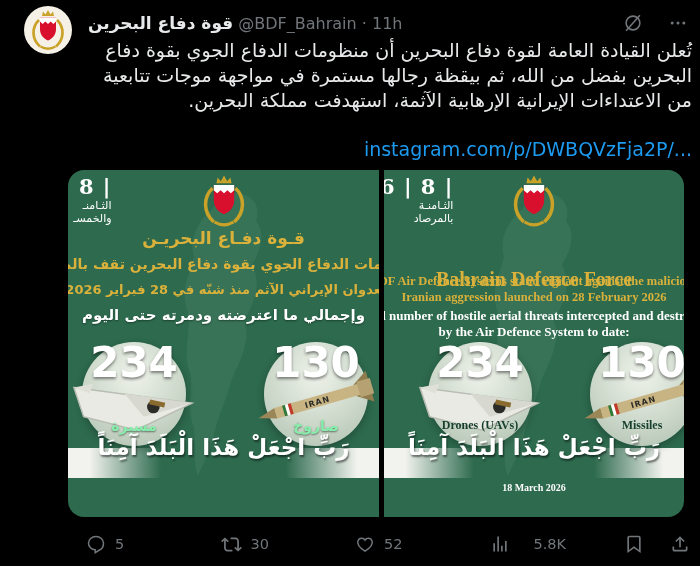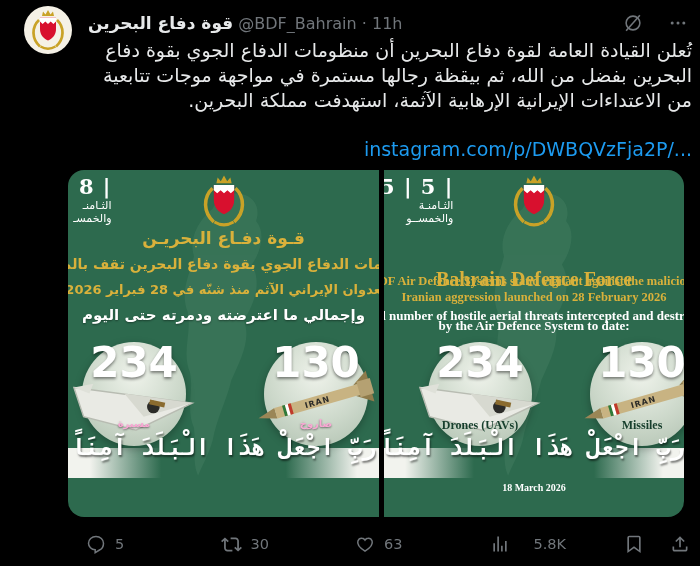--- a/index.html
+++ b/index.html
@@ -51,47 +51,47 @@
   .ar-title { top:58px; font-size:17px; font-weight:bold; letter-spacing:1px; }
   .ar-l1 { top:86px;  font-size:14px; font-weight:bold; }
   .ar-l2 { top:112px; font-size:13px; font-weight:bold; }
   .ar-l3 { top:136px; font-size:15px; font-weight:bold; color:#fff;
            text-shadow:0 1px 2px rgba(0,0,0,.4); }
   .en-serif { font-family:"Liberation Serif","DejaVu Serif",serif; font-weight:bold; }
   .en-org { top:70px;  font-size:20px;margin-top:28px; }
   .en-l1 { top:104px; font-size:12.5px; }
   .en-l2 { top:120px; font-size:12.5px; }
   .en-l3 { top:138px; font-size:13px; color:#fff; }
-  .en-l4 { top:148px; font-size:13px; color:#fff; }
+  .en-l4 { top:154px; font-size:13px; color:#fff; }
 
   .stat { position:absolute; top:172px; width:104px; height:104px; z-index:2; }
   .stat-circle { position:absolute; inset:0; border-radius:50%;
                  background:radial-gradient(circle at 50% 32%, #eef2ea 0%, #ccd8ca 55%, #aebfae 100%);
                  box-shadow:0 3px 8px rgba(0,0,0,.28); }
   .stat-num { position:absolute; top:-4px; width:100%; text-align:center;
               font-size:42px; font-weight:bold; color:#fff; z-index:4;
               text-shadow:0 2px 3px rgba(0,0,0,.45); }
   .stat-vehicle { position:absolute; z-index:3; }
   .stat-label { position:absolute; top:76px; left:-12px; width:128px; text-align:center;
                 z-index:5; font-weight:bold; }
-  .label-ar { color:#f9a8d4; font-size:10px; text-shadow:0 1px 2px rgba(0,0,0,.5); }
+  .label-ar { color:#86efac; font-size:14px; text-shadow:0 1px 2px rgba(0,0,0,.5); }
   .label-en { color:#173f2d; font-size:12px;
               font-family:"Liberation Serif","DejaVu Serif",serif; }
   .card-ar .stat-drone   { left:14px; }
   .card-ar .stat-missile { left:196px; }
   .card-en .stat-drone   { left:44px; }
   .card-en .stat-missile { left:206px; }
 
   .ribbon { position:absolute; top:278px; left:0; right:0; height:30px; z-index:1;
             background:linear-gradient(to right,#f2f3ee 0%,#f2f3ee 7%,
                        rgba(242,243,238,0) 30%, rgba(242,243,238,0) 70%,
                        #f2f3ee 93%, #f2f3ee 100%); }
   .ribbon-text { position:absolute; top:264px; width:100%; text-align:center; z-index:2;
                  font-size:23px; font-weight:bold; color:#fff;
-                 text-shadow:1px 2px 2px rgba(0,0,0,.5); white-space:nowrap;font-family:Liberation Mono, monospace; }
+                 text-shadow:1px 2px 2px rgba(0,0,0,.5); white-space:nowrap; }
   .card-date { position:absolute; top:312px; width:100%; text-align:center; z-index:2;
                font-size:10px; color:#fff; }
   .card-en .card-date { font-family:"Liberation Serif","DejaVu Serif",serif; font-weight:bold; }
 
   
   .action-bar { position:absolute; top:526px; left:68px; right:10px; height:36px;
                 display:flex; align-items:center; color:#71767b; }
   .action { display:flex; align-items:center; gap:9px; cursor:pointer; }
   .action span { font-size:14.5px; }
   .a-reply  { margin-left:18px; flex:1; }
@@ -209,23 +209,23 @@
 
       <div class="ribbon"></div>
       <div class="ribbon-text" dir="rtl">رَبِّ اجْعَلْ هَذَا الْبَلَدَ آمِنَاً</div>
     </figure>
 
     <figure class="card card-en">
       <svg class="map-blob" width="130" height="300" viewBox="0 0 110 290">
           <use href="#map-shape"></use>
         </svg>
       <div class="badge">
-        <div class="badge-num">5 | 5 |</div>
+        <div class="badge-num">6 | 8 |</div>
         <div class="badge-line" dir="rtl">الثـامنـة</div>
-        <div class="badge-line" dir="rtl">والخمســو</div>
+        <div class="badge-line" dir="rtl">بالمرصاد</div>
       </div>
       <div class="emblem">
         <svg width="52" height="56" viewBox="0 0 80 88">
             <use href="#bdf-emblem-shape"></use>
           </svg>
       </div>
       <div class="cline gold en-serif en-org">Bahrain Defence Force</div>
       <div class="cline gold en-serif en-l1">BDF Air Defence Systems stand vigilant against the malicious</div>
       <div class="cline gold en-serif en-l2">Iranian aggression launched on 28 February 2026</div>
       <div class="cline en-serif en-l3">Total number of hostile aerial threats intercepted and destroyed</div>
@@ -264,21 +264,21 @@
     <div class="action a-repost">
       <svg width="21" height="21" viewBox="0 0 24 24" fill="currentColor">
         <path d="M4.5 3.88l4.43 4.14-1.36 1.46L5.5 7.55V16c0 1.1.9 2 2 2H13v2H7.5c-2.21 0-4-1.79-4-4V7.55L1.43 9.48.07 8.02 4.5 3.88zM16.5 6H11V4h5.5c2.21 0 4 1.79 4 4v8.45l2.07-1.93 1.36 1.46-4.43 4.14-4.43-4.14 1.36-1.46 2.07 1.93V8c0-1.1-.9-2-2-2z"></path>
       </svg>
       <span>30</span>
     </div>
     <div class="action a-like">
       <svg width="20" height="20" viewBox="0 0 24 24" fill="none" stroke="currentColor" stroke-width="1.8">
         <path d="M12 20.5C4.5 16 2.5 11.5 3.5 8.5c.8-2.4 3-3.6 5-3.4 1.6.1 2.7 1 3.5 2.2.8-1.2 1.9-2.1 3.5-2.2 2-.2 4.2 1 5 3.4 1 3-1 7.5-8.5 12z"></path>
       </svg>
-      <span>63</span>
+      <span>52</span>
     </div>
     <div class="action a-views">
       <svg width="20" height="20" viewBox="0 0 24 24" fill="currentColor">
         <path d="M8.75 21V3h2v18h-2zM18 21V8.5h2V21h-2zM4 21l.004-10h2L6 21H4zm9.248 0v-7h2v7h-2z"></path>
       </svg>
       <span>5.8K</span>
     </div>
     <div class="right-group">
       <svg width="20" height="20" viewBox="0 0 24 24" fill="currentColor">
         <path d="M4 4.5C4 3.12 5.12 2 6.5 2h11C18.88 2 20 3.12 20 4.5v18.44l-8-5.71-8 5.71V4.5zM6.5 4c-.28 0-.5.22-.5.5v14.56l6-4.29 6 4.29V4.5c0-.28-.22-.5-.5-.5h-11z"></path>

